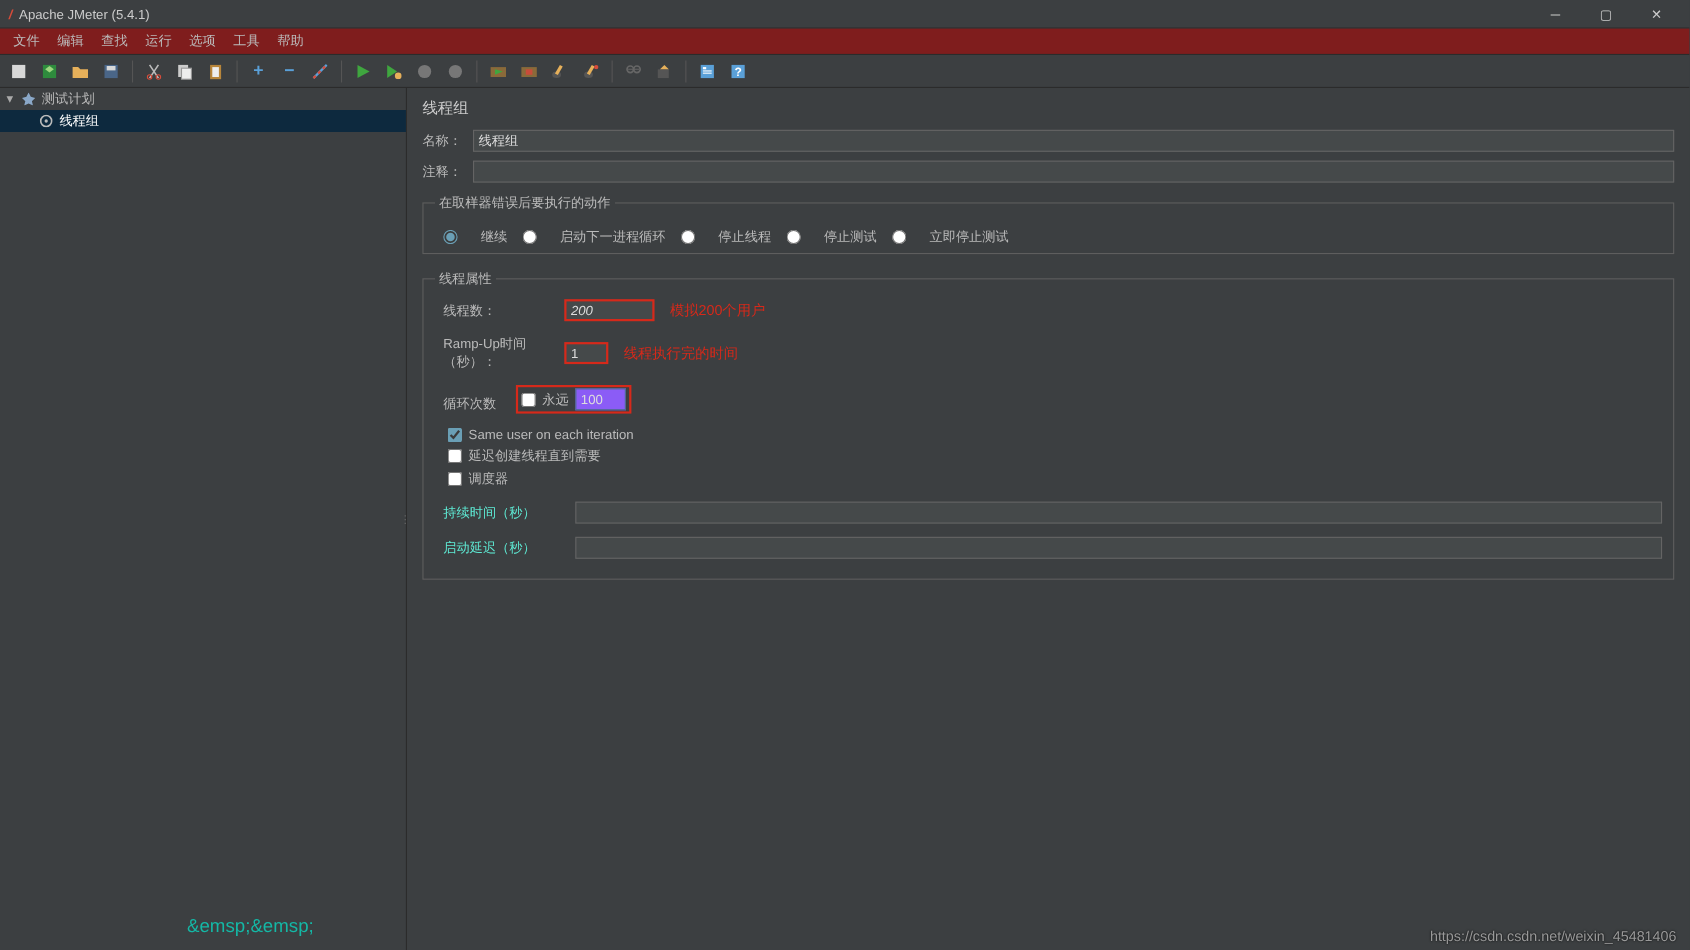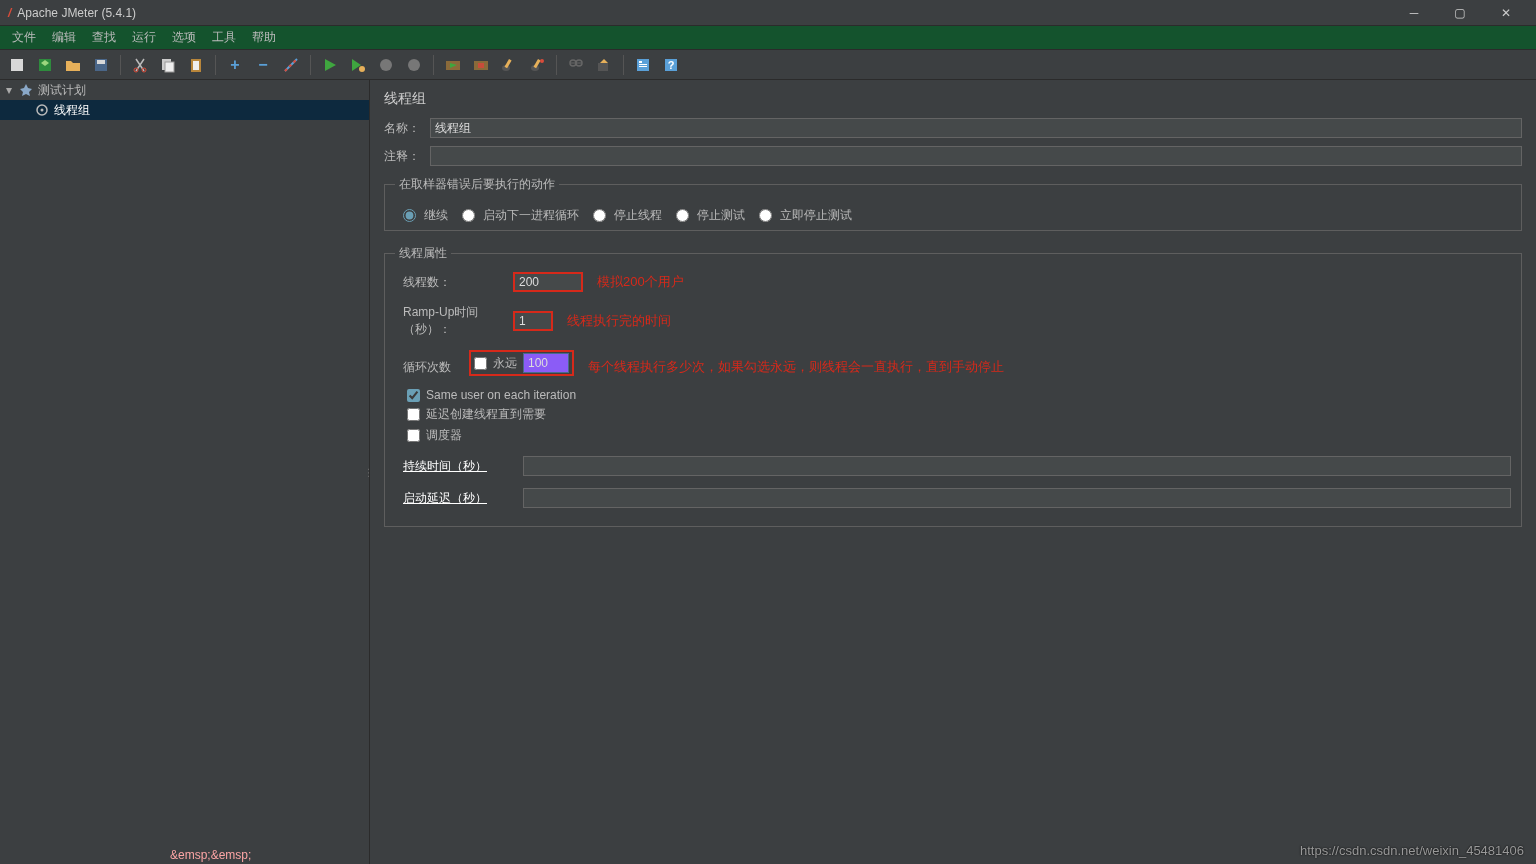--- a/index.html
+++ b/index.html
@@ -16,21 +16,21 @@
   height: 26px; background: #3c3f41;
   display: flex; align-items: center;
   padding: 0 8px;
   border-bottom: 1px solid #2b2b2b;
 }
 .titlebar .logo { color:#d84c3a; margin-right:6px; font-style:italic; font-weight:bold;}
 .titlebar .title { color:#cccccc; }
 .titlebar .ctrls { margin-left:auto; display:flex; gap:2px;}
 .titlebar .ctrls div { width:44px; height:22px; display:flex; align-items:center; justify-content:center; color:#ccc; }
 .menubar {
-  height: 24px; background:#14532d; display:flex; align-items:center;
+  height: 24px; background:#7f1d1d; display:flex; align-items:center;
   padding: 0 6px; border-bottom:1px solid #2b2b2b;
   gap: 4px;
 }
 .menubar span { color:#bbb; padding:2px 6px; cursor:default;}
 .toolbar {
   height: 30px; background:#3c3f41; border-bottom:1px solid #2b2b2b;
   display:flex; align-items:center; padding:0 6px; gap:6px;
 }
 .toolbar .tb { width:22px; height:22px; display:flex; align-items:center; justify-content:center;}
 .toolbar .sep { width:1px; height:20px; background:#555; margin:0 2px;}
@@ -52,40 +52,40 @@
 .input {
   background:#45494a; border:1px solid #646464; color:#ddd;
   height:20px; padding:0 4px; font-family:inherit; font-size:12px;
 }
 .input.flex { flex:1;}
 fieldset {
   border:1px solid #5e5e5e; margin:10px 0 14px; padding:10px 10px 6px;
 }
 fieldset legend { color:#bbb; padding:0 4px; font-size:12px;}
 .radiogroup { display:flex; align-items:center; gap:14px; margin-top:4px; padding-left:8px;}
-.radio { display:flex; align-items:center; gap:8px;}
+.radio { display:flex; align-items:center; gap:21px;}
 .radio input[type=radio]{ accent-color:#6a9fb5; width:13px; height:13px;}
 .form-row { display:flex; align-items:center; margin-bottom:12px;}
 .form-row .lbl { width:118px; color:#bbb; padding-left:8px;}
-.form-row .lbl.disabled { color:#ffffff;text-decoration:underline;}
+.form-row .lbl.disabled { color:#5eead4;}
 .chkrow { display:flex; align-items:center; gap:6px; margin:4px 0 4px 12px;}
 .chkrow input[type=checkbox]{ width:13px; height:13px; accent-color:#6a9fb5;}
-.threads-input { width:70px; border:2px solid #d6291a;}
+.threads-input { width:82px; border:2px solid #d6291a;font-style:italic;}
 .ramp-input { width:40px; border:2px solid #d6291a;}
 .loop-wrap { border:2px solid #d6291a; display:flex; align-items:center; padding:0 3px; height:26px;}
 .loop-wrap .chkrow{ margin:0 6px 0 0;}
 .loop-input { flex:1; border:1px solid #4a6b8a; background:#8b5cf6;}
 .ann { color:#d6291a; font-size:13px; margin-left:14px;}
 .longinput { flex:1;}
 .watermark {
   position:absolute; right:12px; bottom:6px;
   color:#999; font-size:13px; font-family:Arial;
   text-shadow:0 0 2px #000;
 }
-.stublabel{ position:absolute; left:170px; bottom:2px; color:#fca5a5; font-size:12px;}
+.stublabel{ position:absolute; left:170px; bottom:12px; color:#14b8a6; font-size:17px;}
 </style>
 </head>
 <body>
 
 <div class="titlebar">
   <span class="logo">/</span>
   <span class="title">Apache JMeter (5.4.1)</span>
   <div class="ctrls">
     <div>─</div>
     <div>▢</div>
@@ -317,21 +317,20 @@
 
       <div class="form-row" style="align-items:flex-end;">
         <span class="lbl" style="width:74px">循环次数</span>
         <div class="loop-wrap" style="flex-shrink:0; width:105px;">
           <label class="chkrow">
               <input type="checkbox" style="">
               <span>永远</span>
             </label>
           <input class="input loop-input" style="width: 46px;" value="100">
         </div>
-        <span class="ann" style="flex:1">每个线程执行多少次，如果勾选永远，则线程会一直执行，直到手动停止</span>
       </div>
 
       <label class="chkrow">
           <input type="checkbox" checked="" style="">
           <span>Same user on each iteration</span>
         </label>
       <label class="chkrow">
           <input type="checkbox" style="">
           <span>延迟创建线程直到需要</span>
         </label>

